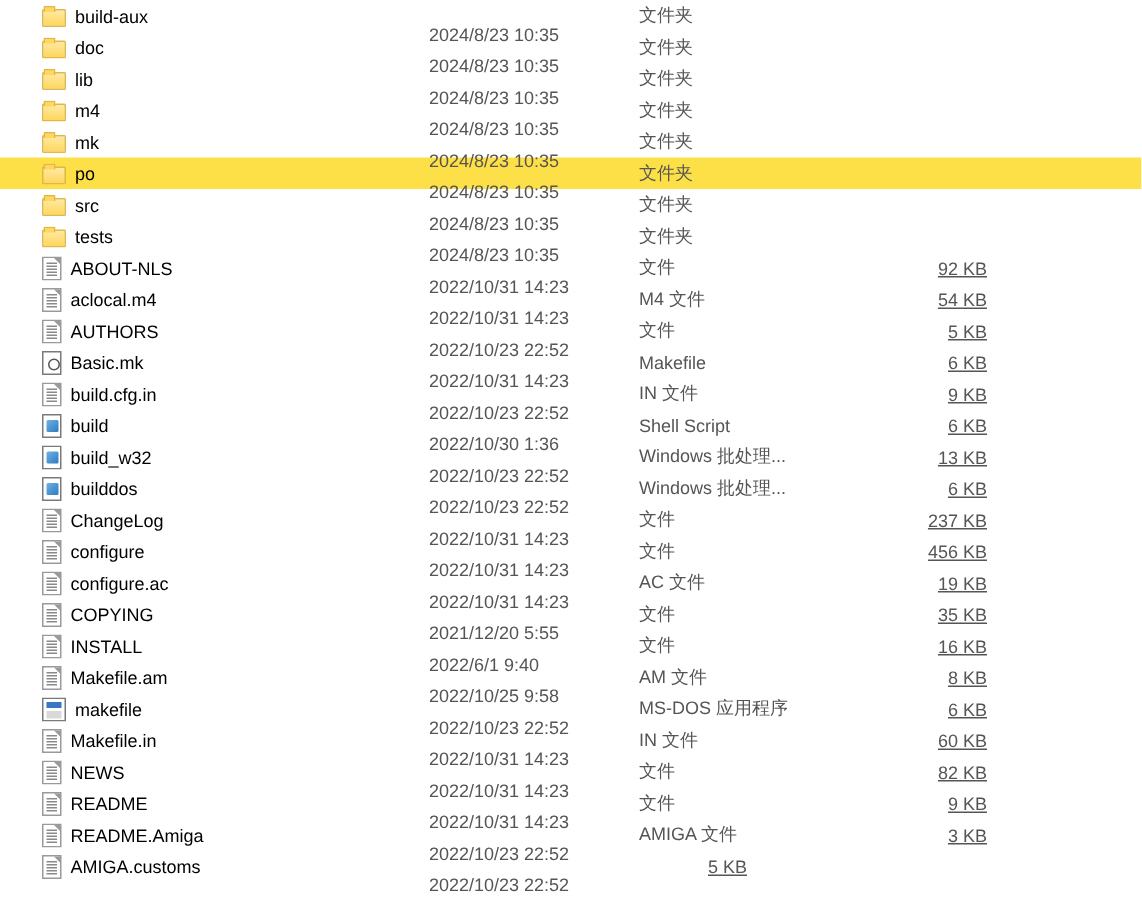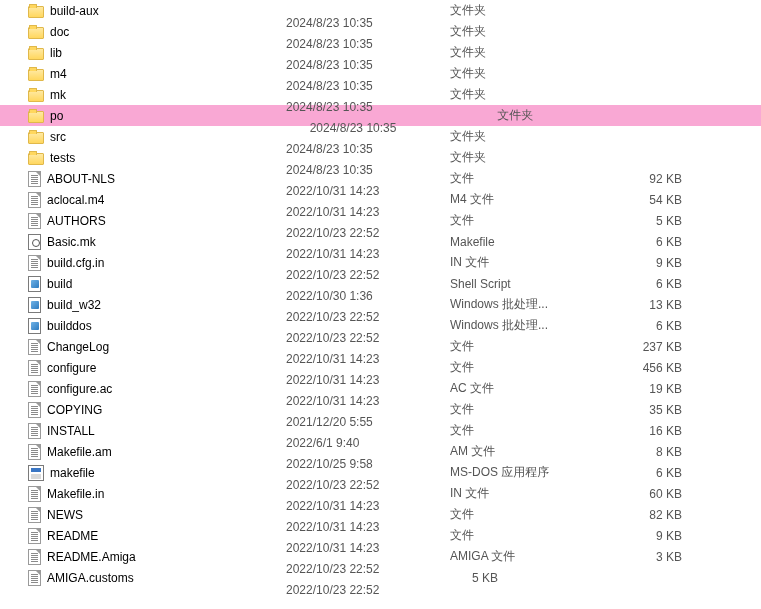--- a/index.html
+++ b/index.html
@@ -16,22 +16,21 @@
       width: 100%;
     }
     .row {
       display: flex;
       align-items: center;
       height: 21px;
       padding-left: 28px;
       white-space: nowrap;
     }
     .row.hovered {
-      background: #f9a8d4;
-      justify-content: space-between;
+      background: #fde047;
     }
     .icon {
       width: 16px;
       height: 16px;
       margin-right: 6px;
       flex-shrink: 0;
       display: inline-block;
     }
     .col-name {
       width: 258px;
@@ -42,27 +41,27 @@
     .col-date {
       width: 140px;
       color: #555;
       margin-top: 24px;
     }
     .col-type {
       width: 160px;
       color: #555;
       overflow: hidden;
       text-overflow: ellipsis;
-      margin-left: 24px;
     }
     .col-size {
       width: 80px;
       text-align: right;
       color: #555;
       padding-right: 8px;
+      text-decoration: underline;
     }
     .name-text {
       overflow: hidden;
       text-overflow: ellipsis;
     }
     
     .icon-folder {
       background: linear-gradient(to bottom, #ffe9a2 0%, #ffd75e 100%);
       border: 1px solid #e0b84a;
       border-radius: 1px;

